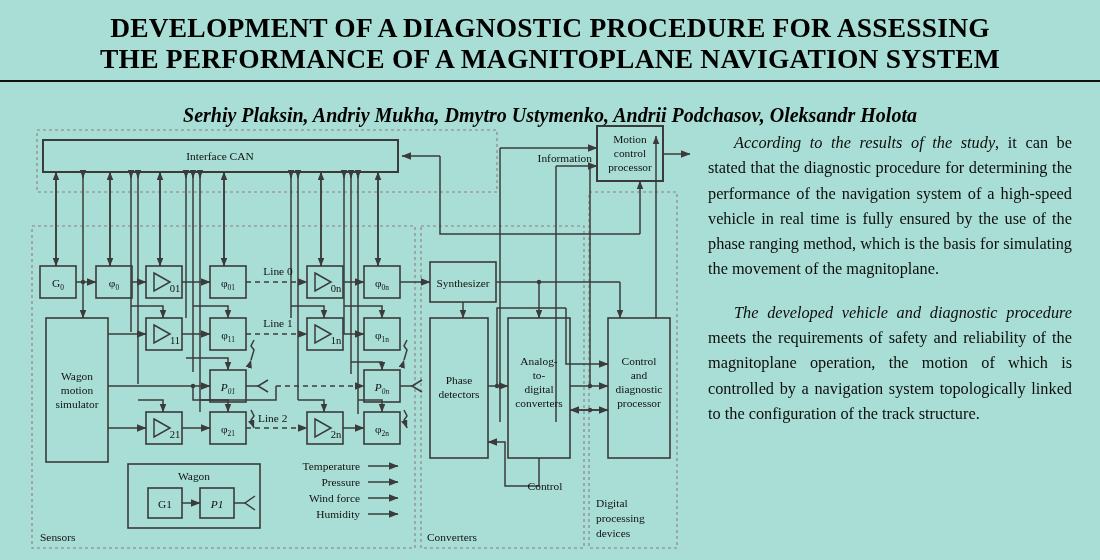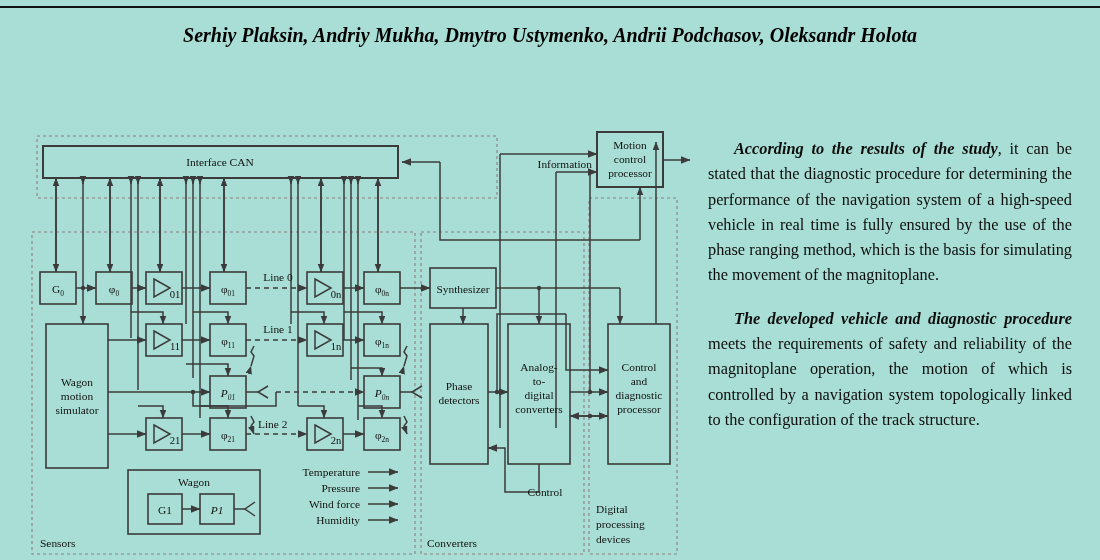--- a/index.html
+++ b/index.html
@@ -23,56 +23,60 @@
     white-space:nowrap;
   }
   .rule{
     width:1100px;height:0;border-top:2px solid #111;
     margin:6px 0 0 0;
   }
   .authors{
     text-align:center;
     font-style:italic;font-weight:bold;
     font-size:20px;line-height:24px;
-    margin-top:15px;
+    margin-top:21px;
     color:#000;
   }
 
   
   .content{position:absolute;left:0;top:122px;width:1100px;height:438px;}
   .diagram-col{position:absolute;left:0;top:0;width:700px;height:438px;}
   .text-col{position:absolute;left:700px;top:0;width:390px;height:438px;padding:8px 18px 0 8px;box-sizing:border-box;}
 
   .para{
     font-size:16.3px;line-height:25.3px;
     text-align:justify;
     text-indent:26px;
     margin:0 0 18px 0;
   }
-  .para b{font-weight:bold;font-style:italic;}
+  .para b{font-weight:normal;font-style:italic;}
 
   svg{display:block;}
   .blk{fill:none;stroke:#3b3b3b;stroke-width:1.6;}
   .blk2{fill:none;stroke:#3b3b3b;stroke-width:2;}
   .dash-region{fill:none;stroke:#8d7f82;stroke-width:1.1;stroke-dasharray:3 3;}
   .wire{fill:none;stroke:#3b3b3b;stroke-width:1.5;}
   .wire-d{fill:none;stroke:#3b3b3b;stroke-width:1.5;stroke-dasharray:5 4;}
   .lbl{font-family:"Liberation Serif","DejaVu Serif",serif;font-size:11.4px;fill:#111;}
   .lbl-c{font-family:"Liberation Serif","DejaVu Serif",serif;font-size:11.4px;fill:#111;text-anchor:middle;}
   .lbl-r{font-family:"Liberation Serif","DejaVu Serif",serif;font-size:11.4px;fill:#111;text-anchor:end;}
   .lbl-s{font-family:"Liberation Serif","DejaVu Serif",serif;font-size:10.6px;fill:#111;text-anchor:middle;}
   .sub{font-size:7.4px;}
   .ital{font-style:italic;}
   .dot{fill:#3b3b3b;}
 </style>
 </head>
 <body>
 
 <div id="page">
 
+  <div class="title-block">
+    <div class="title-line">DEVELOPMENT OF A DIAGNOSTIC PROCEDURE FOR ASSESSING</div>
+    <div class="title-line">THE PERFORMANCE OF A MAGNITOPLANE NAVIGATION SYSTEM</div>
+  </div>
   <div class="rule"></div>
   <div class="authors">Serhiy Plaksin, Andriy Mukha, Dmytro Ustymenko, Andrii Podchasov, Oleksandr Holota</div>
 
   <div class="content">
 
     <div class="diagram-col">
       <svg width="700" height="438" viewBox="0 0 700 438">
         <defs>
           <marker id="ar" markerWidth="7" markerHeight="7" refX="6.2" refY="2.6" orient="auto">
             <path d="M0,0 L6.5,2.6 L0,5.2 z" fill="#3b3b3b"></path>

